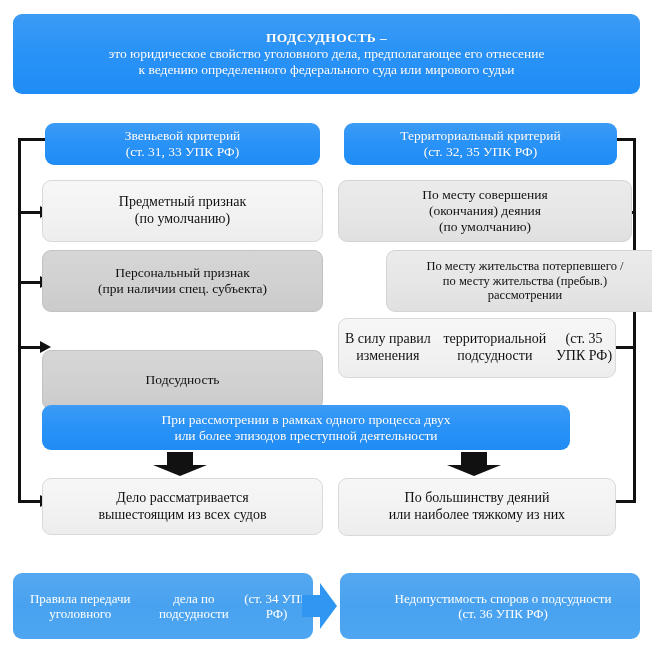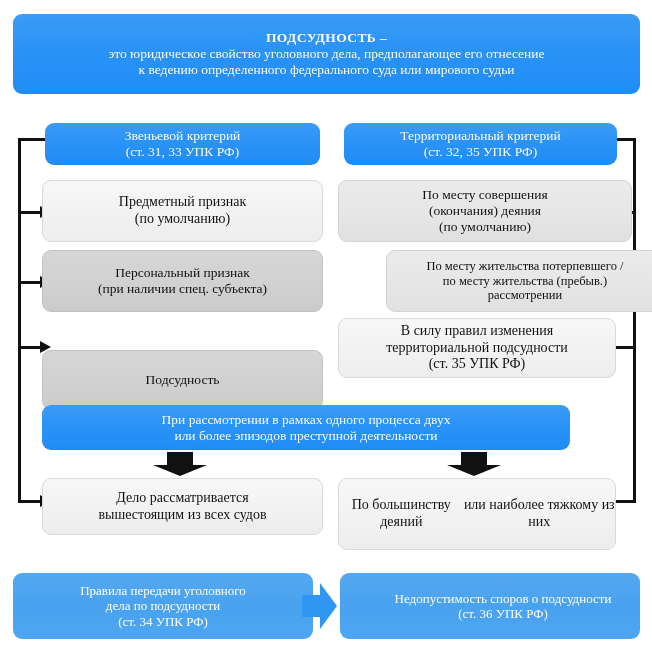--- a/index.html
+++ b/index.html
@@ -200,21 +200,21 @@
     <span class="l1">(окончания) деяния</span>
     <span class="l1">(по умолчанию)</span>
   </div>
 
   <div class="box grey-light" style="left:338px; top:250px; width:278px; height:62px; flex-direction:column; font-size:12.5px;margin-left:48px;">
     <span class="l1">По месту жительства потерпевшего /</span>
     <span class="l1">по месту жительства (пребыв.)</span>
     <span class="l1">рассмотрении</span>
   </div>
 
-  <div class="box grey-lightest" style="left:338px; top:318px; width:278px; height:60px; flex-direction:column;">
+  <div class="box grey-lightest" style="left:338px; top:318px; width:278px; height:60px; ">
     <span class="l1">В силу правил изменения</span>
     <span class="l1">территориальной подсудности</span>
     <span class="l1">(ст. 35 УПК РФ)</span>
   </div>
 
   <div class="box blue" style="left:42px; top:405px; width:528px; height:45px; flex-direction:column;">
     <span class="l1">При рассмотрении в рамках одного процесса двух</span>
     <span class="l1">или более эпизодов преступной деятельности</span>
   </div>
 
@@ -225,26 +225,26 @@
   <div class="block-down" style="left:447px; top:452px; width:54px; height:24px;">
     <div class="shaft"></div>
       <div class="head"></div>
   </div>
 
   <div class="box grey-lightest" style="left:42px; top:478px; width:281px; height:57px; flex-direction:column;">
     <span class="l1">Дело рассматривается</span>
     <span class="l1">вышестоящим из всех судов</span>
   </div>
 
-  <div class="box grey-lightest" style="left:338px; top:478px; width:278px; height:72px; ">
+  <div class="box grey-lightest" style="left:338px; top:478px; width:278px; height:58px; flex-direction:column;">
     <span class="l1">По большинству деяний</span>
     <span class="l1">или наиболее тяжкому из них</span>
   </div>
 
-  <div class="box blue-soft" style="left:13px; top:573px; width:300px; height:66px; flex-direction:column;">
+  <div class="box blue-soft" style="left:13px; top:573px; width:300px; height:66px; flex-direction:row;">
     <span class="l1">Правила передачи уголовного</span>
     <span class="l1">дела по подсудности</span>
     <span class="l1">(ст. 34 УПК РФ)</span>
   </div>
 
   <div class="block-right" style="left:302px; top:583px; width:35px; height:46px;">
     <div class="shaft"></div>
       <div class="head"></div>
   </div>
 

